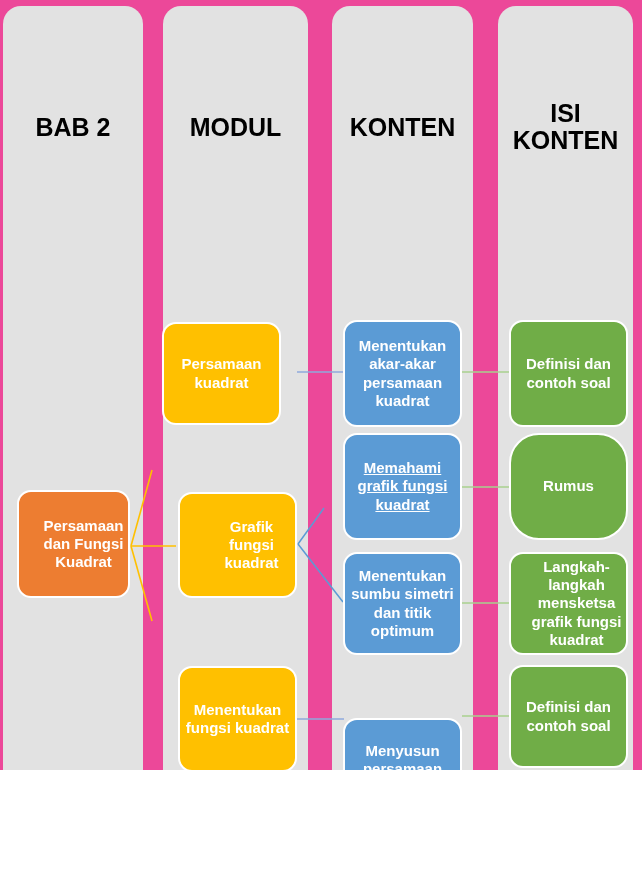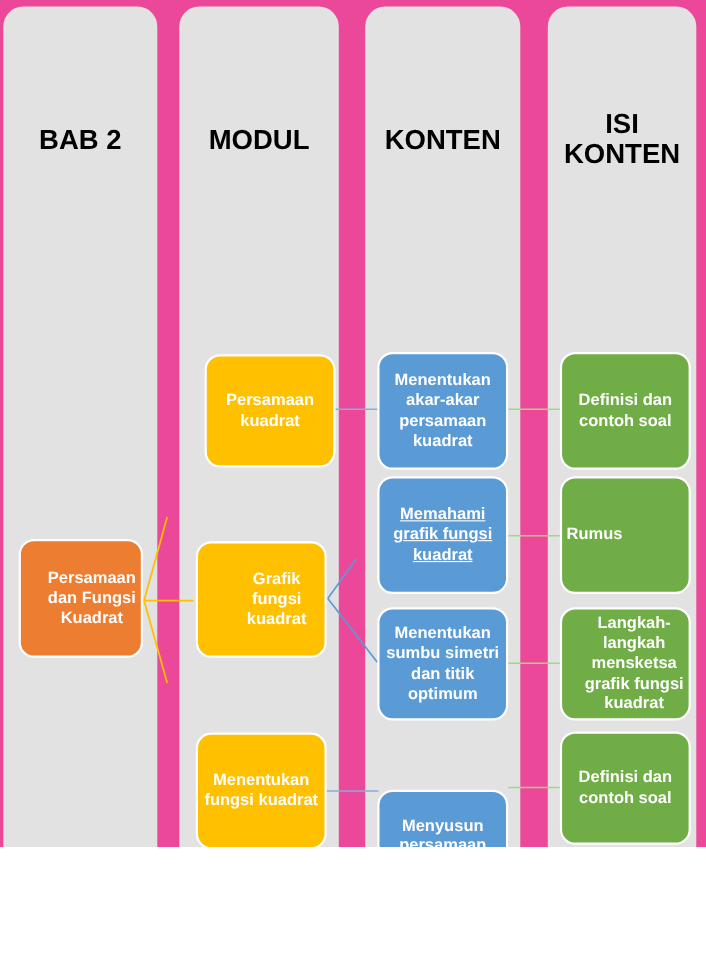--- a/index.html
+++ b/index.html
@@ -16,21 +16,21 @@
     display:flex;align-items:center;justify-content:center;
     text-align:center;
     font-size:25px;font-weight:700;color:var(--header-text,#000);
     line-height:1.08;letter-spacing:0px;
   }
 
   .node{
     position:absolute;
     border:2px solid #ffffff;
     border-radius:14px;
-    display:flex;align-items:center;justify-content:flex-start;
+    display:flex;align-items:center;justify-content:center;
     text-align:center;
     color:var(--node-text,#fff);
     font-size:15px;font-weight:700;line-height:1.22;
     padding:2px 4px;
     box-sizing:border-box;
     z-index:2;
   }
   .node.orange{background:var(--topic-orange,#ed7d31);padding-left:24px;}
   .node.yellow{background:var(--modul-yellow,#ffc000);}
   .node.blue{background:var(--konten-blue,#5b9bd5);}
@@ -72,21 +72,21 @@
     <line class="ln-green" x1="462" y1="372" x2="509" y2="372"></line>
     <line class="ln-green" x1="462" y1="487" x2="509" y2="487"></line>
     <line class="ln-green" x1="462" y1="603" x2="509" y2="603"></line>
     <line class="ln-green" x1="462" y1="716" x2="509" y2="716"></line>
   </svg>
 
   <div class="node orange" style="left:17px;top:490px;width:113px;height:108px;">
     <span>Persamaan dan Fungsi Kuadrat</span>
   </div>
 
-  <div class="node yellow" style="left:186px;top:322px;width:119px;height:103px;">
+  <div class="node yellow" style="left:162px;top:322px;width:119px;height:103px;">
     <span>Persamaan kuadrat</span>
   </div>
   <div class="node yellow" style="left:178px;top:492px;width:119px;height:106px;padding-left:32px;">
     <span>Grafik fungsi kuadrat</span>
   </div>
   <div class="node yellow" style="left:178px;top:666px;width:119px;height:106px;">
     <span>Menentukan fungsi kuadrat</span>
   </div>
 
   <div class="node blue" style="left:343px;top:320px;width:119px;height:107px;">
@@ -98,21 +98,21 @@
   <div class="node blue" style="left:343px;top:552px;width:119px;height:103px;">
     <span>Menentukan sumbu simetri dan titik optimum</span>
   </div>
   <div class="node blue" style="left:343px;top:698px;width:119px;height:103px;margin-top:20px;">
     <span>Menyusun persamaan kuadrat baru</span>
   </div>
 
   <div class="node green" style="left:509px;top:320px;width:119px;height:107px;">
     <span>Definisi dan contoh soal</span>
   </div>
-  <div class="node green" style="left:509px;top:433px;width:119px;height:107px;">
+  <div class="node green" style="left:509px;top:433px;width:119px;height:107px;border-radius:30px;">
     <span>Rumus</span>
   </div>
   <div class="node green" style="left:509px;top:552px;width:119px;height:103px;padding-left:20px;">
     <span>Langkah-langkah mensketsa grafik fungsi kuadrat</span>
   </div>
   <div class="node green" style="left:509px;top:665px;width:119px;height:103px;">
     <span>Definisi dan contoh soal</span>
   </div>
 
 </div>

